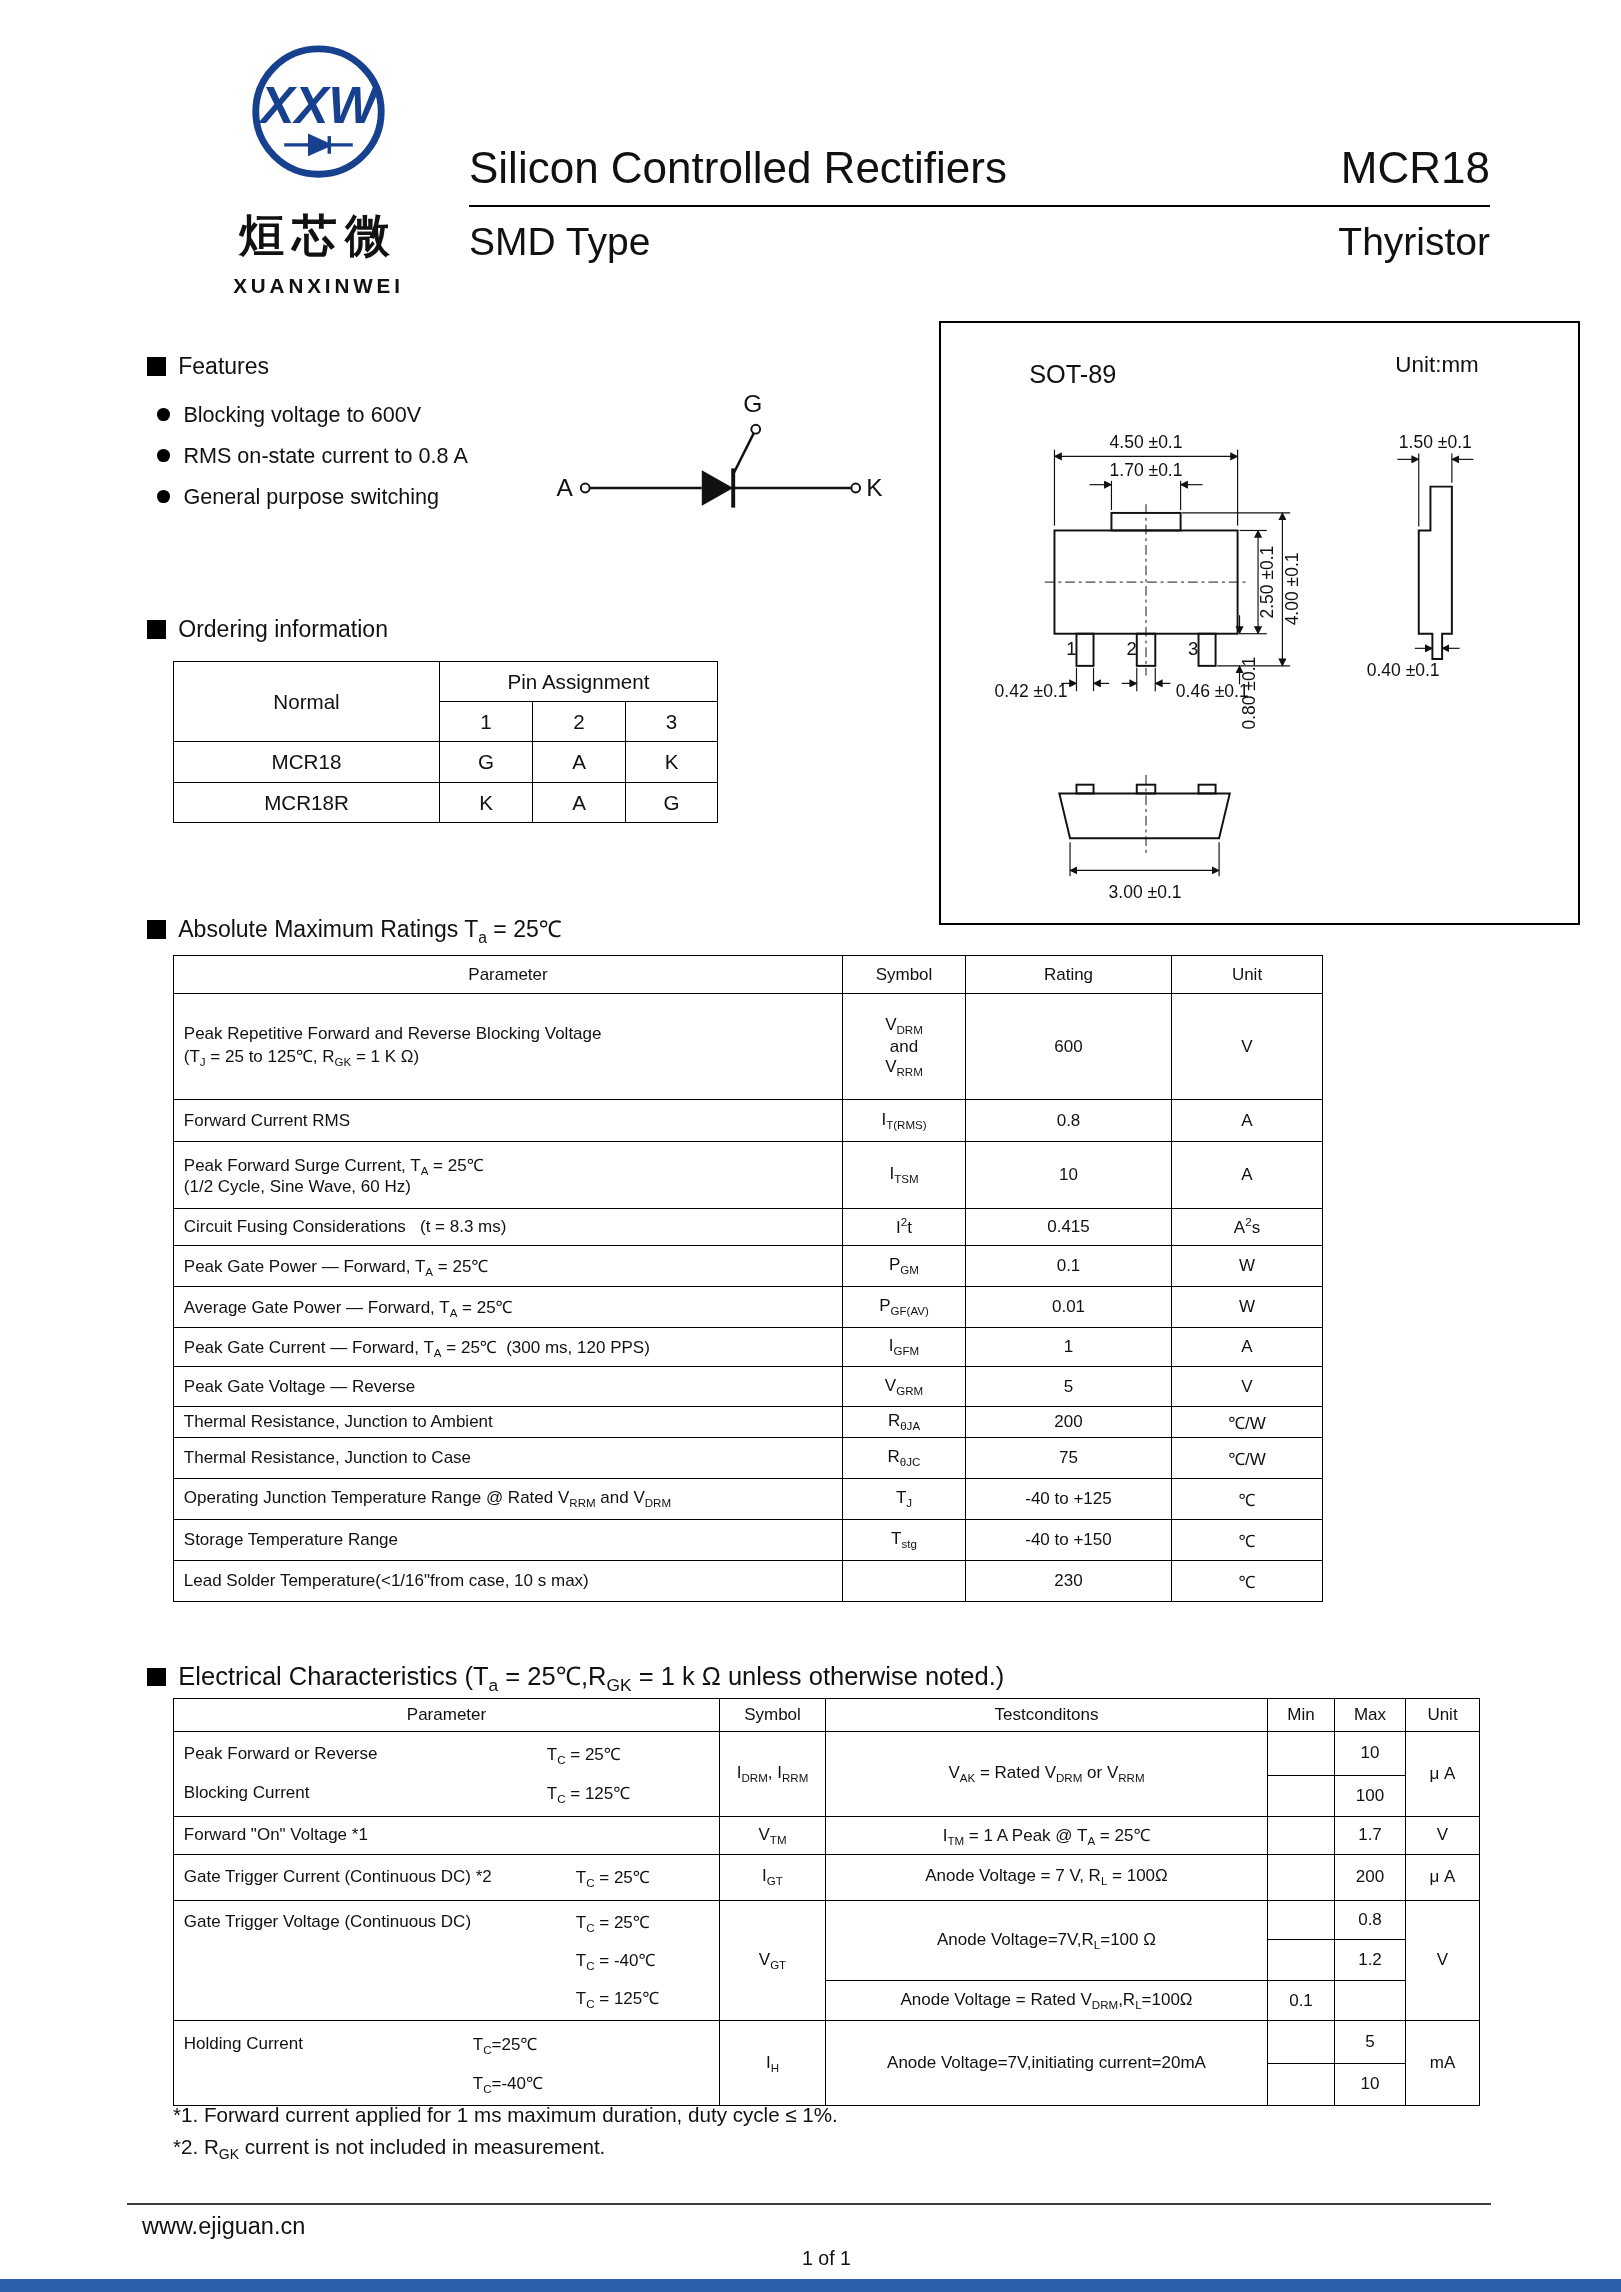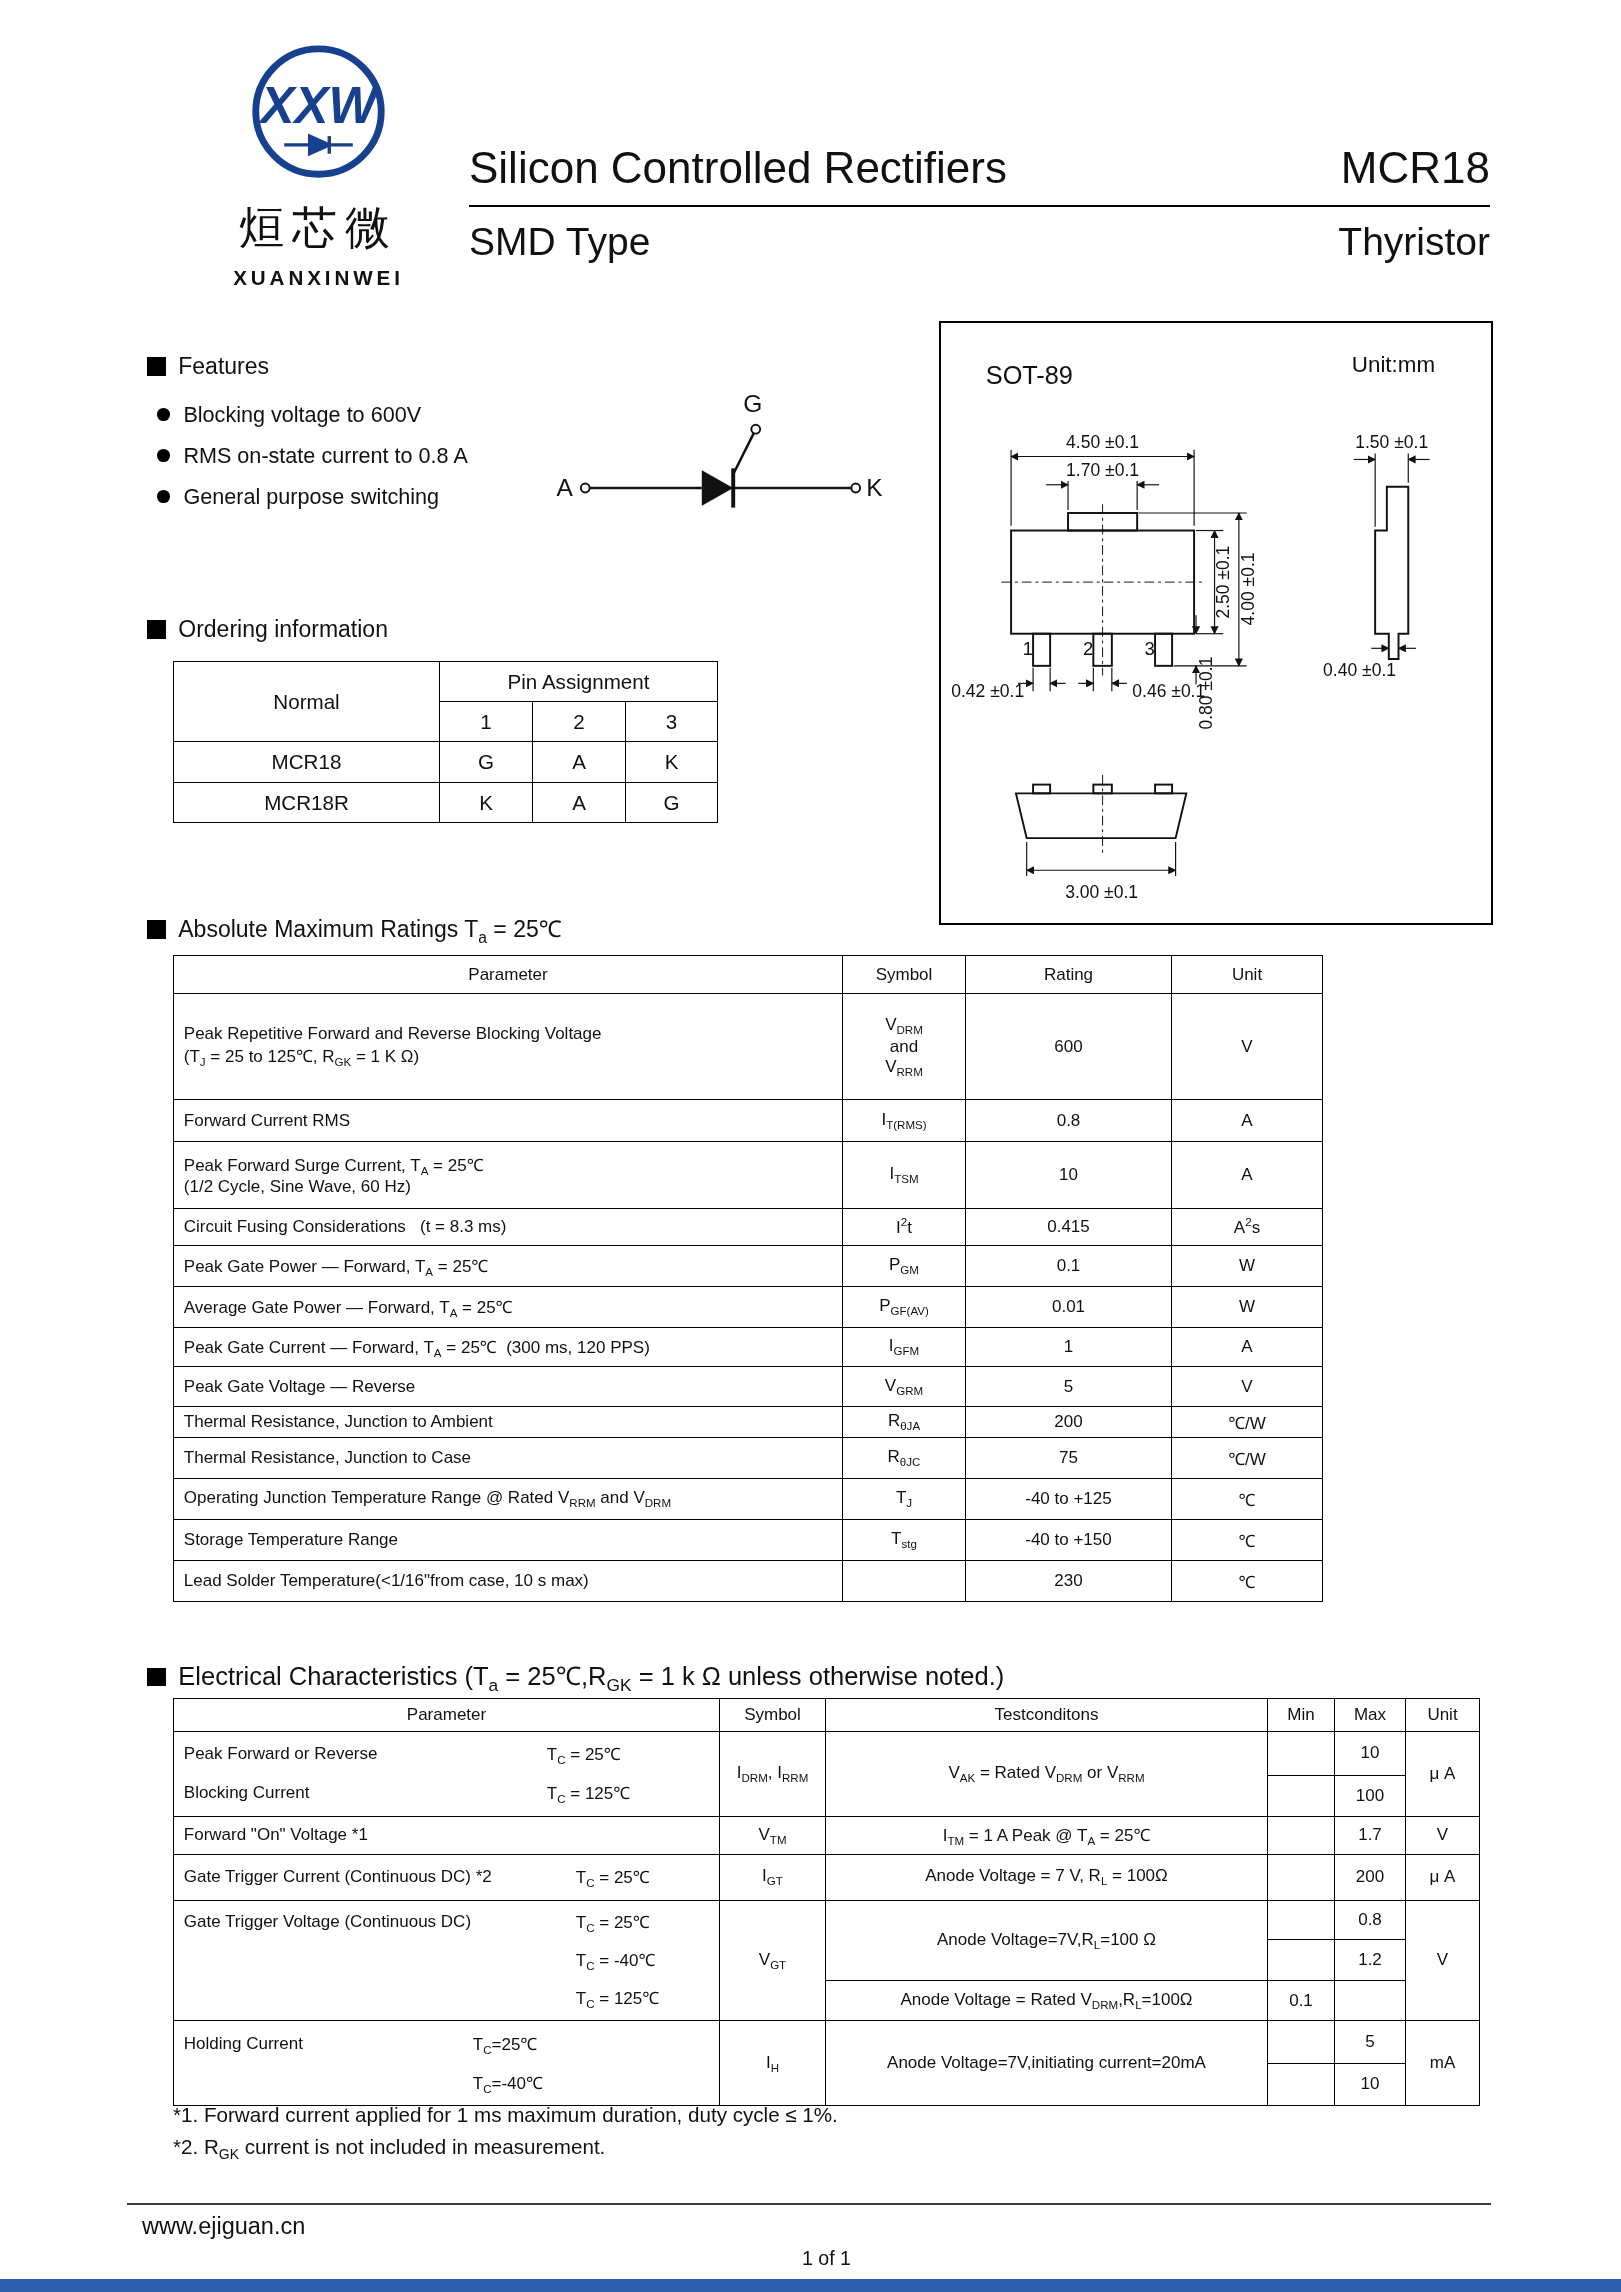--- a/index.html
+++ b/index.html
@@ -2,21 +2,21 @@
 <html><head>
 <meta charset="utf-8">
 <style>
   *{margin:0;padding:0;box-sizing:border-box}
   html,body{background:#fff}
   .page{position:relative;width:1621px;height:2293px;background:#fff;color:#111;
         font-family:"Liberation Sans",sans-serif;overflow:hidden}
 
   
   .logo{position:absolute;left:194px;top:41px;width:249px;text-align:center}
-  .logo-cn{font-size:45px;font-weight:normal;letter-spacing:7.8px;margin-top:6px}
+  .logo-cn{font-size:45px;font-weight:bold;letter-spacing:7.8px;margin-top:14px}
   .logo-en{font-size:20.6px;font-weight:bold;letter-spacing:3.9px;margin-top:7.8px}
   .titleblock{position:absolute;left:469px;top:143px;width:1021px}
   .t1{display:flex;justify-content:space-between;align-items:flex-end;font-size:44px;
       padding-bottom:11.8px;border-bottom:2px solid #000}
   .t2{display:flex;justify-content:space-between;font-size:39px;margin-top:13.7px}
 
   
   .sec-head{position:absolute;display:flex;align-items:center;font-size:23px}
   .sq{width:18.6px;height:18.6px;background:#000;margin-right:12.7px;flex:0 0 auto}
 
@@ -26,21 +26,21 @@
   .dot{width:12.7px;height:12.7px;border-radius:50%;background:#000;margin-right:13.7px;flex:0 0 auto}
 
   
   .scr-svg{position:absolute;left:537px;top:390px;width:363px;height:147px}
   .scr-svg line{stroke:#111;stroke-width:2.5}
   .scr-svg .bar{stroke-width:4}
   .scr-svg circle{fill:#fff;stroke:#111;stroke-width:2}
   .scr-svg text{font-size:25px;fill:#111;font-family:"Liberation Sans",sans-serif}
 
   
-  .pkg-box{position:absolute;left:939px;top:321px;width:554px;height:604px;border:2px solid #000}
+  .pkg-box{position:absolute;left:939px;top:321px;width:641px;height:604px;border:2px solid #000}
   .pkg-svg{width:100%;height:100%}
   .pkg-svg .ln rect,.pkg-svg .ln path,.pkg-svg path.ln{fill:none;stroke:#111;stroke-width:2}
   .pkg-svg .thin line{stroke:#111;stroke-width:1.2;fill:none}
   .pkg-svg line.dash,.pkg-svg .dash line{stroke:#111;stroke-width:1;stroke-dasharray:10 4 3 4}
   .pkg-svg .dimt{font-size:18px;fill:#111;font-family:"Liberation Sans",sans-serif}
   .pkg-svg .pint{font-size:19px;fill:#111;font-family:"Liberation Sans",sans-serif}
   .pkg-title{font-size:26px;fill:#111;font-family:"Liberation Sans",sans-serif}
   .pkg-unit{font-size:23px;fill:#111;font-family:"Liberation Sans",sans-serif}
   #arr path{fill:#111}
 

